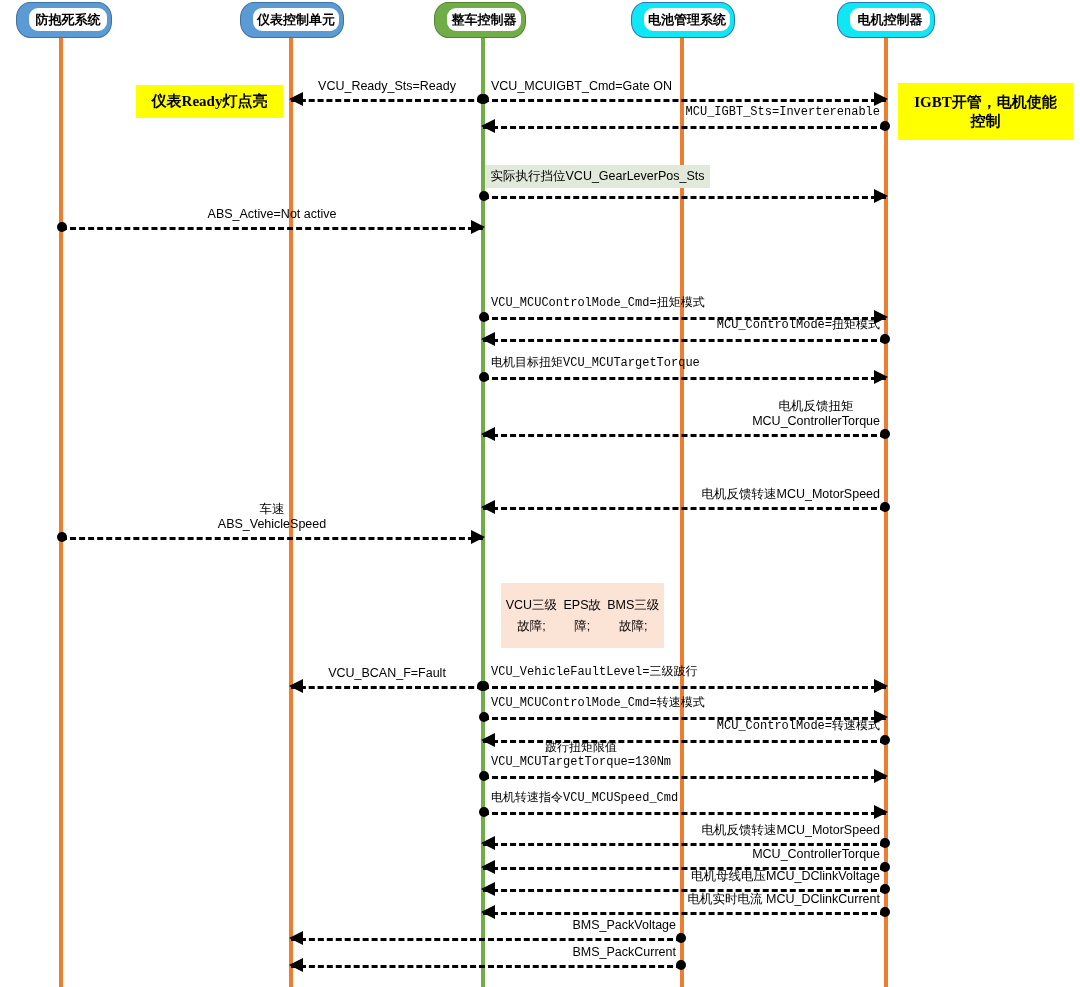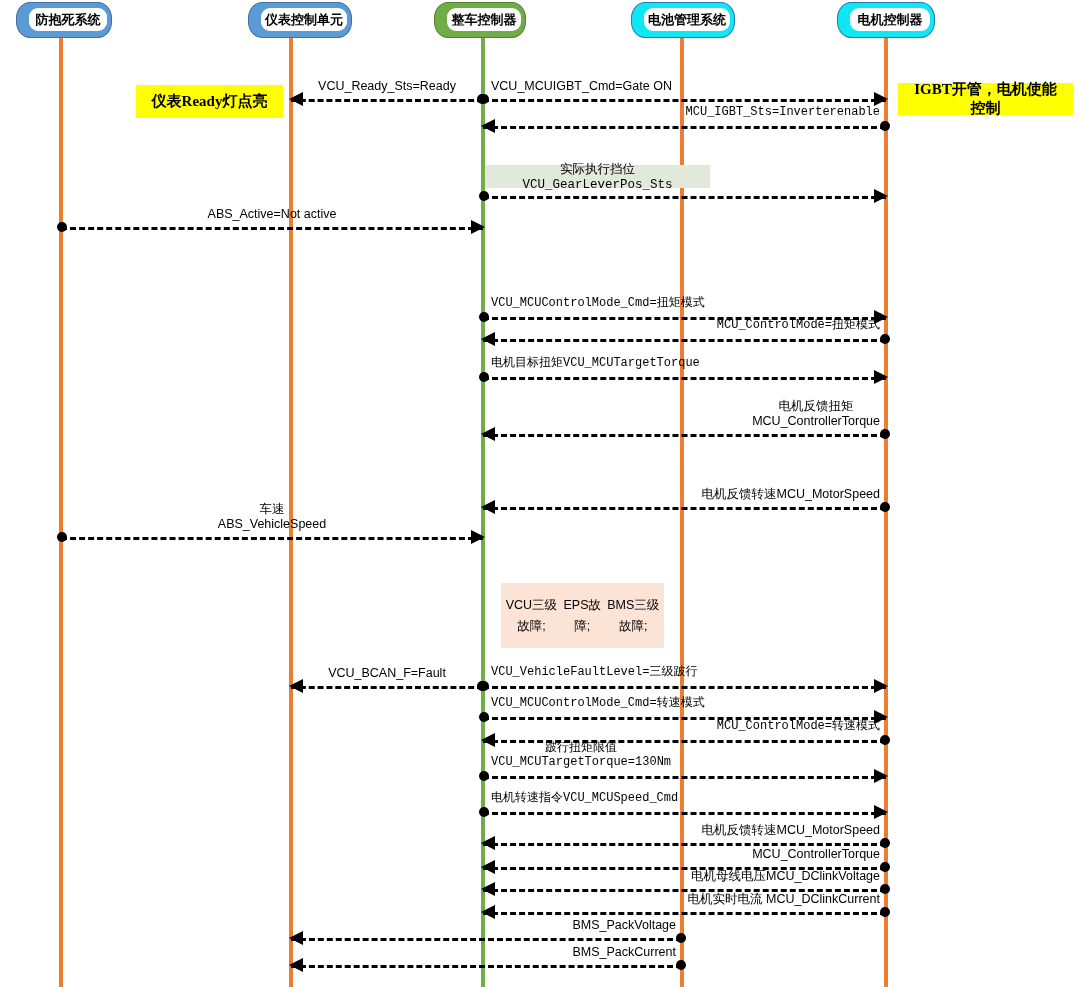--- a/index.html
+++ b/index.html
@@ -70,21 +70,21 @@
 
   
   .note{position:absolute;box-sizing:border-box;display:flex;
         align-items:center;justify-content:center;text-align:center;}
   .note.yellow{
     background:#ffff00;color:#000;font-weight:bold;font-size:15px;
     line-height:1.25;font-family:"Liberation Serif","DejaVu Serif",serif;
   }
   .note.gear{
     background:#e2e9db;color:#000;font-size:12.5px;
-    font-family:Liberation Mono, monospace;
+    font-family:Liberation Sans, sans-serif;
   }
   .note.fault{
     background:#fbe3d6;color:#000;font-size:12.5px;line-height:1.65;
     flex-direction:row;
   }
 </style>
 </head>
 <body>
 
 <div id="stage">
@@ -96,21 +96,21 @@
       <div class="lifeline orange" style="left: 884px; background: rgb(237, 125, 49);"></div>
     </div>
   <div id="actors">
       <div class="actor" style="left: 16px; width: 96px;">
         <div class="cyl" style="background: rgb(91, 155, 213); border: 1.5px solid rgb(65, 113, 156);">
           <div class="inner">
             <span class="label">防抱死系统</span>
           </div>
         </div>
       </div>
-      <div class="actor" style="left: 248px; width: 104px;">
+      <div class="actor" style="left: 240px; width: 104px;">
         <div class="cyl" style="background: rgb(91, 155, 213); border: 1.5px solid rgb(65, 113, 156);">
           <div class="inner">
             <span class="label">仪表控制单元</span>
           </div>
         </div>
       </div>
       <div class="actor" style="left: 434px; width: 92px;">
         <div class="cyl" style="background: rgb(112, 173, 71); border: 1.5px solid rgb(84, 130, 53);">
           <div class="inner">
             <span class="label">整车控制器</span>
@@ -268,21 +268,21 @@
         <div class="line"></div>
         <div class="dot right"></div>
         <div class="head left"></div>
         <div class="txt r">BMS_PackCurrent</div>
       </div>
     </div>
   <div id="notes">
       <div class="note yellow" style="left: 136px; top: 85px; width: 147px; height: 33px;">
         <div>仪表Ready灯点亮</div>
       </div>
-      <div class="note yellow" style="left: 898px; top: 83px; width: 175px; height: 32px;">
+      <div class="note yellow" style="left: 898px; top: 83px; width: 175px; height: 57px;">
         <div>IGBT开管，电机使能<br>控制</div>
       </div>
       <div class="note gear" style="left: 485px; top: 165px; width: 225px; height: 23px;">
         <div>实际执行挡位VCU_GearLeverPos_Sts</div>
       </div>
       <div class="note fault" style="left: 501px; top: 583px; width: 163px; height: 65px;">
         <div>VCU三级故障;</div>
         <div>EPS故障;</div>
         <div>BMS三级故障;</div>
       </div>

